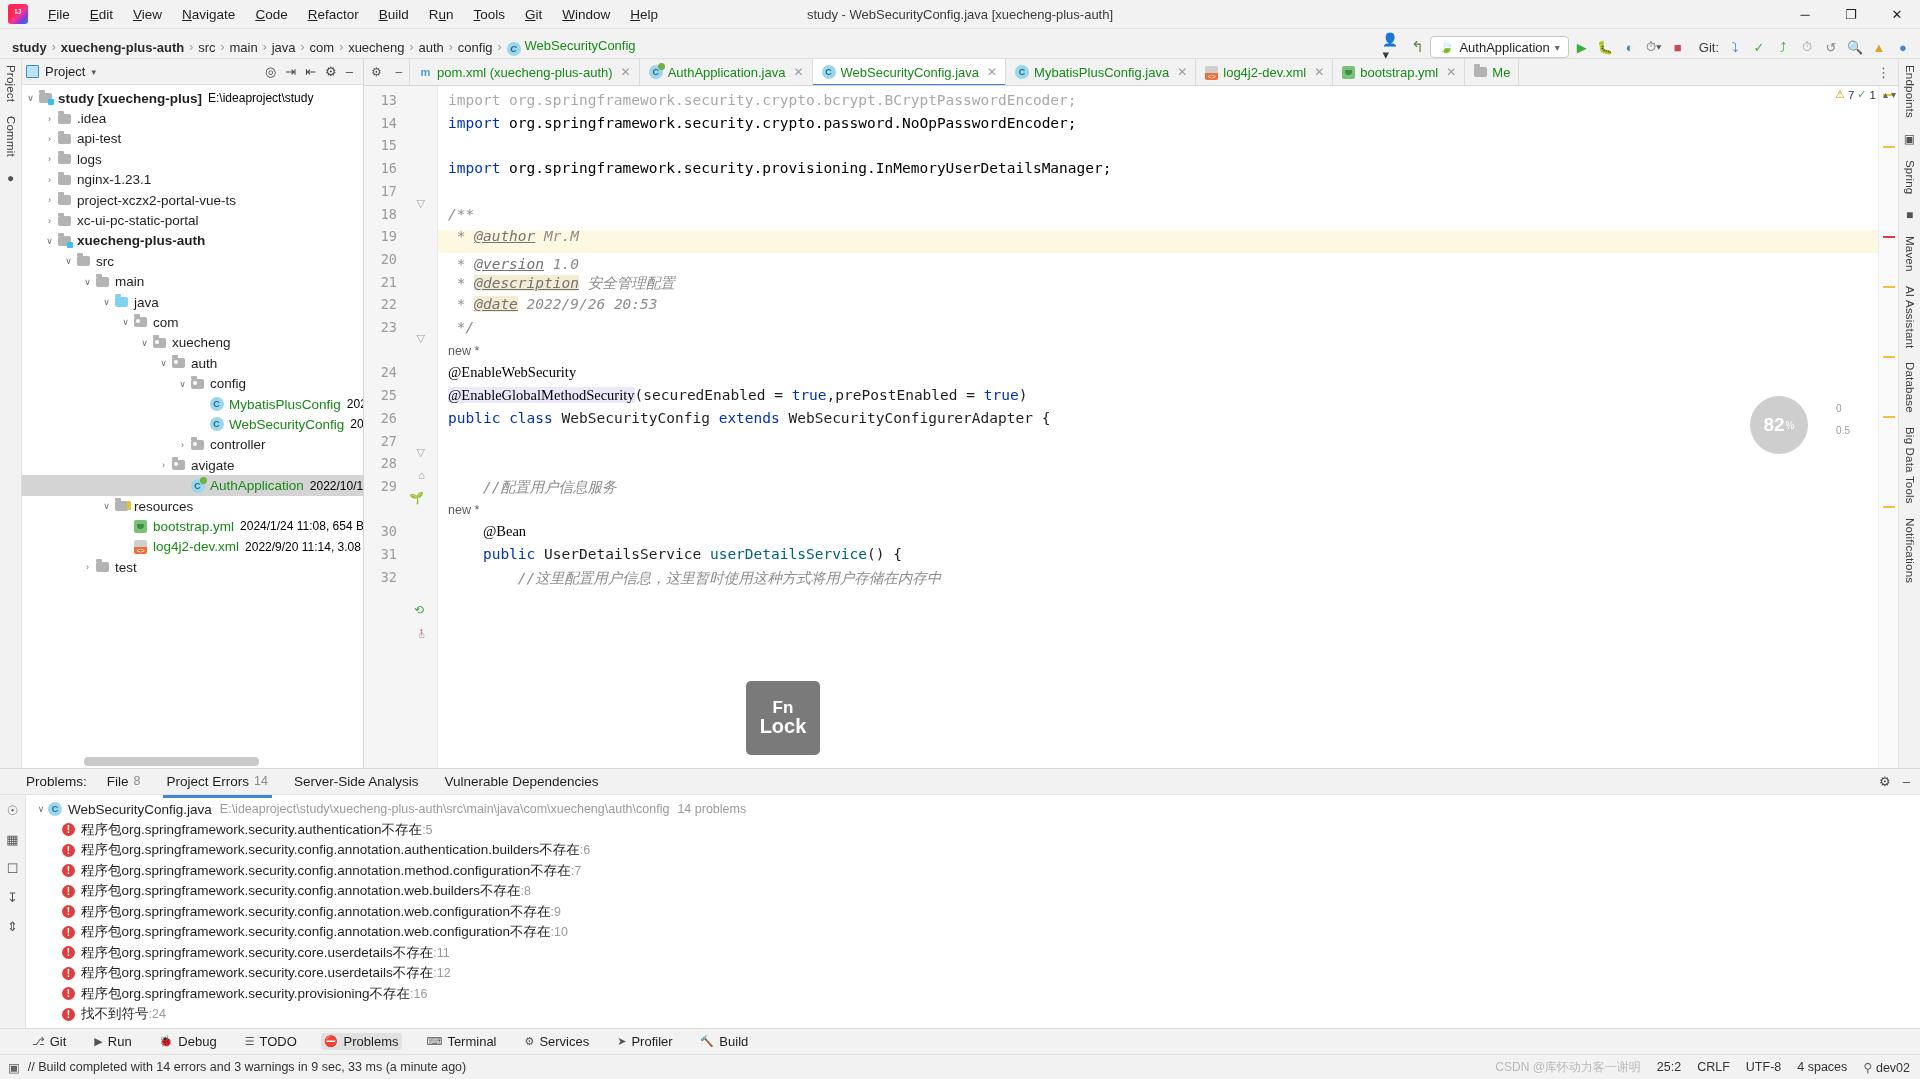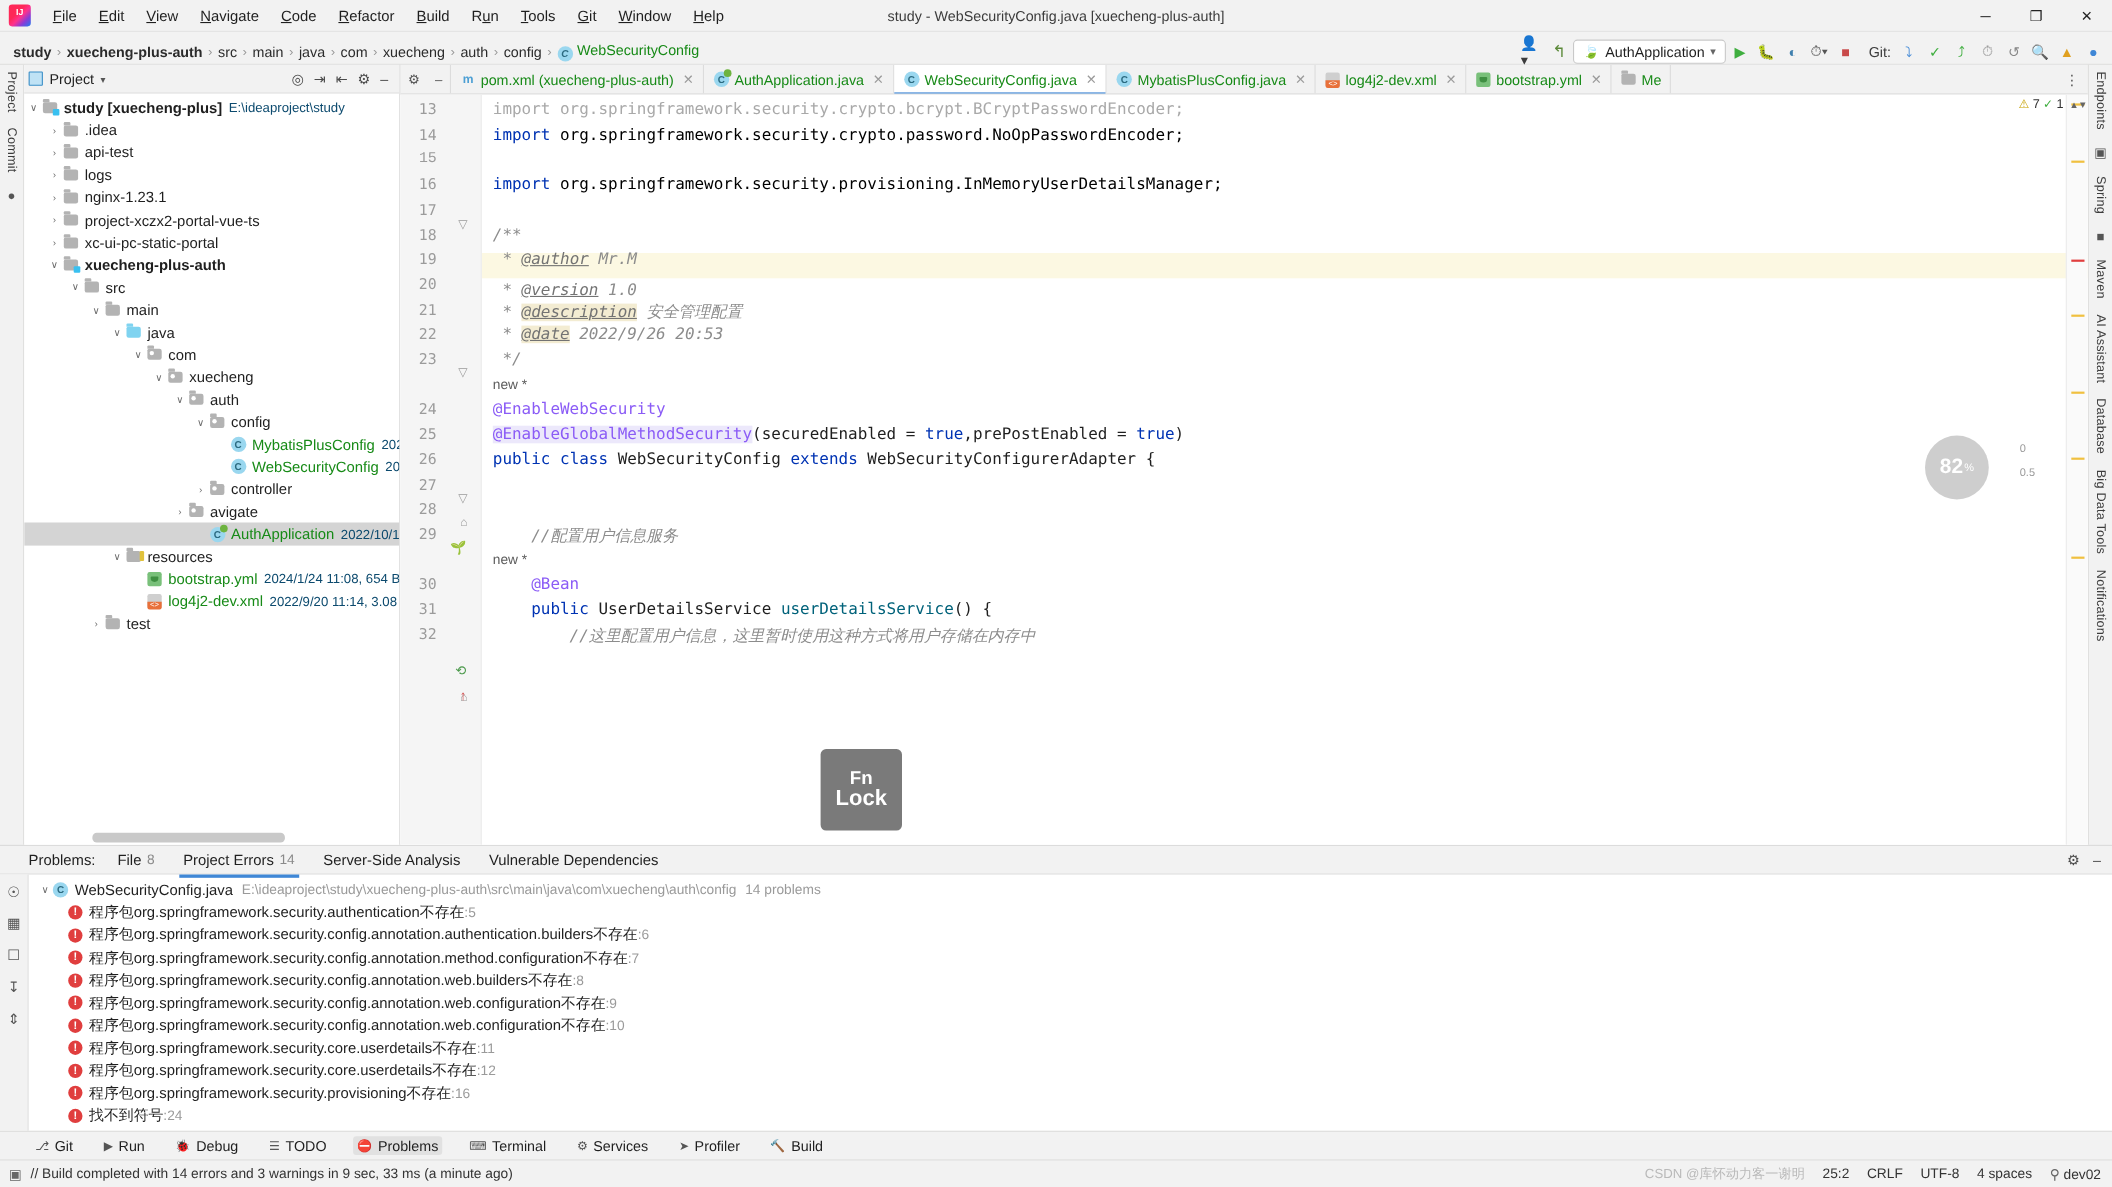--- a/index.html
+++ b/index.html
@@ -62,21 +62,21 @@
   .ico { width:17px; flex:none; display:inline-flex; align-items:center; justify-content:center; }
   .fldr { width:13px;height:10px;background:#b3b3b3;border-radius:1.5px 2px 2px 2px;position:relative;display:inline-block;}
   .fldr::before{content:"";position:absolute;top:-3px;left:0;width:6px;height:3px;background:#b3b3b3;border-radius:1px 1px 0 0;}
   .fldr.blue{background:#7fd3f0;} .fldr.blue::before{background:#7fd3f0;}
   .fldr.mod::after{content:"";position:absolute;right:-2px;bottom:-2px;width:6px;height:6px;background:#39c0f0;border-radius:1px;}
   .fldr.pkg::after{content:"";position:absolute;left:2px;top:2px;width:4px;height:4px;background:#fff;border-radius:50%;}
   .fldr.res::after{content:"";position:absolute;right:-3px;top:0px;width:4px;height:9px;background:#e0c23c;border-radius:1px;}
   .tlabel { padding-left:4px; }
   .tlabel.green { color:#178a17; }
   .tlabel.b { font-weight:bold; }
-  .tmeta { color:#0c4a6e; font-size:12px; padding-left:6px; }
+  .tmeta { color:#000000; font-size:12px; padding-left:6px; }
   .jcls { width:14px;height:14px;border-radius:50%;background:#9ad7ef;color:#2b6a80;font-size:9px;line-height:14px;text-align:center;font-weight:bold;}
   .ymlico{width:13px;height:13px;background:#79c07a;border-radius:2px;position:relative;}
   .ymlico::after{content:"";position:absolute;left:3px;top:4px;width:7px;height:5px;background:#3f8f42;border-radius:1px 1px 4px 4px;}
   .xmlico{width:13px;height:13px;background:#cfcfcf;border-radius:2px;position:relative;}
   .xmlico::after{content:"<>";position:absolute;left:0;right:0;bottom:-1px;font-size:7px;text-align:center;color:#fff;background:#e8703a;border-radius:0 0 2px 2px;}
   .hscroll{position:absolute;left:62px;bottom:2px;width:175px;height:9px;background:#c9c9c9;border-radius:4px;}
 
   
   .editor-col { flex:1; display:flex; flex-direction:column; min-width:0; background:#fff; }
   .tabbar { height:27px; display:flex; align-items:stretch; background:#f2f2f2; border-bottom:1px solid #d6d6d6; overflow:hidden;}
@@ -93,21 +93,21 @@
   
   .codewrap { flex:1; display:flex; min-height:0; position:relative; background:#fff; overflow:hidden;}
   .gutter { width:74px; flex:none; background:#f5f5f5; border-right:1px solid #ebebeb; position:relative; }
   .lnum { position:absolute; right:40px; font-family:"DejaVu Sans Mono", monospace; font-size:13.5px; color:#9b9b9b; text-align:right; width:36px;}
   .fold { position:absolute; right:12px; font-size:11px; color:#9b9b9b; }
   .gmark { position:absolute; right:13px; font-size:12px; }
   .code { flex:1; position:relative; font-family:"DejaVu Sans Mono", monospace; font-size:14.5px; overflow:hidden;}
   .cl { position:absolute; white-space:pre; left:10px; }
   .hl-line { position:absolute; left:0; right:0; height:22.7px; background:#fcf8e2; }
   .kw { color:#0033b3; }
-  .ann { color:#8b5cf6; }
+  .ann { color:#000000;font-family:Liberation Serif, serif; }
   .cmt { color:#8c8c8c; font-style:italic; }
   .imp { color:#000; }
   .greyed { color:#a9a9a9; }
   .annbg { background:#ece8fb; }
   .doctag { color:#737373; font-style:italic; text-decoration:underline; }
   .docbg { background:#f3ecd2; }
   .newstar { color:#5c5c5c; font-family:"Liberation Sans",sans-serif; font-size:12.5px; }
   .inspect { position:absolute; top:0; right:0; width:20px; height:100%; background:#fafafa; border-left:1px solid #ebebeb;}
   .insp-top { position:absolute; top:2px; right:2px; display:flex; align-items:center; gap:3px; font-size:11px; }
   .warn-chip{color:#c5a000;} .ok-chip{color:#3fae3f;}
@@ -477,21 +477,21 @@
               <span>Me</span>
             </div>
           </div>
         <div class="tabover">⋮</div>
       </div>
 
       <div class="codewrap">
         <div class="gutter" id="gutter">
             <div class="lnum" style="top: 6px;">13</div>
             <div class="lnum" style="top: 28.7px;">14</div>
-            <div class="lnum" style="top: 51.4px; font-family: Liberation Mono, monospace;">15</div>
+            <div class="lnum" style="top: 51.4px;">15</div>
             <div class="lnum" style="top: 74.1px;">16</div>
             <div class="lnum" style="top: 96.8px;">17</div>
             <div class="lnum" style="top: 119.5px;">18</div>
             <div class="lnum" style="top: 142.2px;">19</div>
             <div class="lnum" style="top: 164.9px;">20</div>
             <div class="lnum" style="top: 187.6px;">21</div>
             <div class="lnum" style="top: 210.3px;">22</div>
             <div class="lnum" style="top: 233px;">23</div>
             <div class="lnum" style="top: 278.4px;">24</div>
             <div class="lnum" style="top: 301.1px;">25</div>

